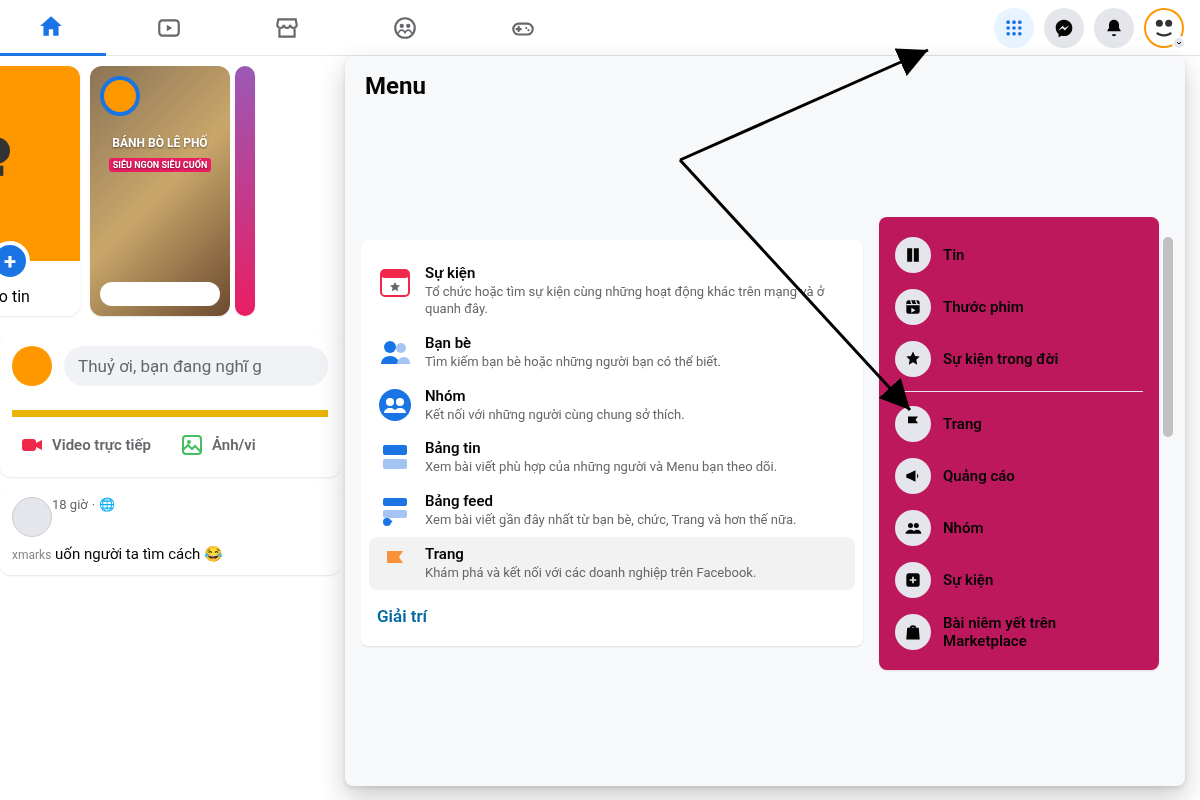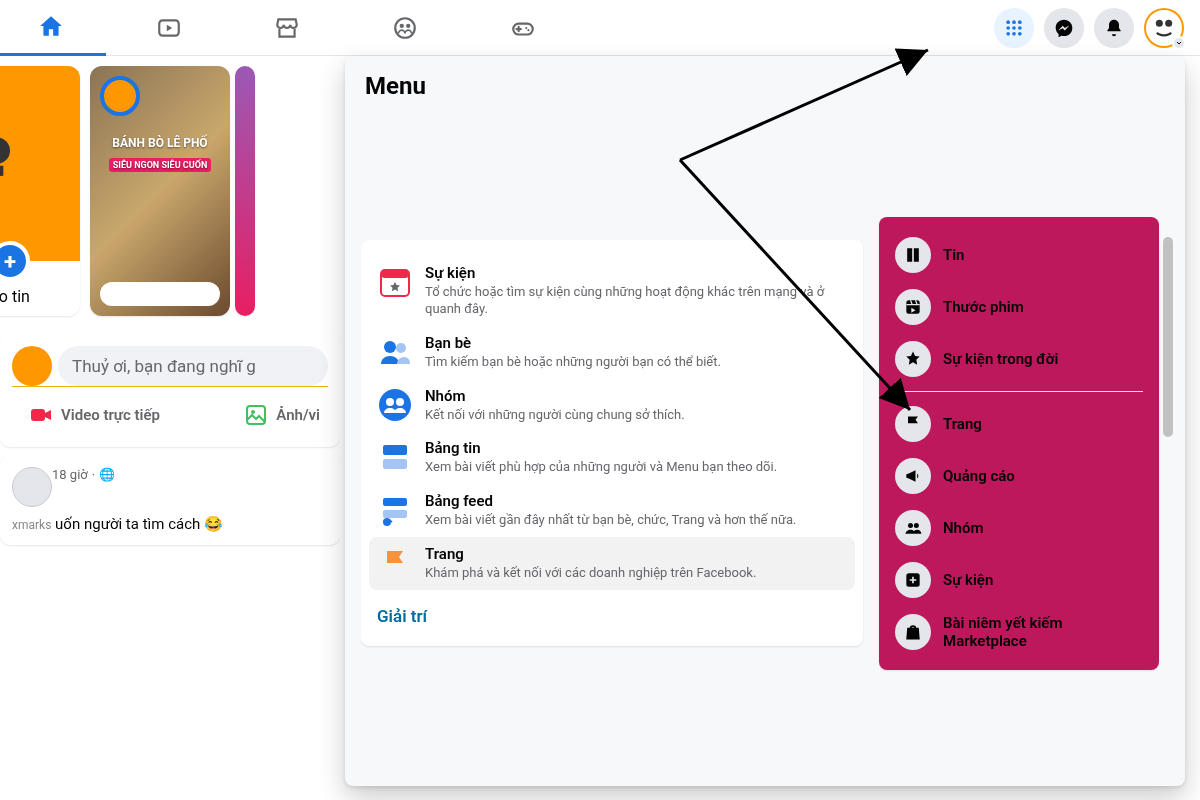--- a/index.html
+++ b/index.html
@@ -32,25 +32,25 @@
   .story-img { flex:1; background: #ff9800; display:flex; align-items:center; justify-content:center;}
   .story-bottom { height:55px; background:#fff; position:relative; display:flex; align-items:flex-end; justify-content:center; padding-bottom:10px;}
   .story-plus { position:absolute; top:-20px; left:50%; transform:translateX(-50%); width:40px; height:40px; border-radius:50%; background:#1b74e4; border:4px solid #fff; display:flex; align-items:center; justify-content:center; color:#fff; font-size:22px; font-weight:bold;}
   .story2-bg { width:100%; height:100%; background: linear-gradient(135deg,#8b7355 0%, #c9a76b 50%, #6b4a2f 100%); position:relative;}
   .story2-label { position:absolute; bottom:10px; left:10px; right:10px; height:24px; background:#fff; border-radius:12px; }
   .story-avatar { position:absolute; top:10px; left:10px; width:40px; height:40px; border-radius:50%; border:4px solid #1b74e4; background:#ff9800;}
   .story3 { background: linear-gradient(180deg, #9b59b6 0%, #e91e63 100%); width:20px; margin-left:-5px;}
 
   
   .composer { margin: 0 0 0 0; background:#fff; border-radius:10px; box-shadow:0 1px 2px rgba(0,0,0,0.1); padding:12px;}
-  .composer-top { display:flex; align-items:center; gap:6px; padding-bottom:0; border-bottom:1px solid #eab308;}
+  .composer-top { display:flex; align-items:center; gap:12px; padding-bottom:24px; border-bottom:7px solid #eab308;}
   .composer-av { width:40px; height:40px; border-radius:50%; background:#ff9800; flex-shrink:0;}
   .composer-input { flex:1; height:40px; border-radius:20px; background:#f0f2f5; display:flex; align-items:center; padding:0 14px; color:#65676b; font-size:17px; cursor:pointer; overflow:hidden; white-space:nowrap;}
   .composer-actions { display:flex; padding-top:8px; gap:4px;}
-  .comp-action { flex:1; display:flex; align-items:center; justify-content:flex-end; gap:8px; padding:8px; border-radius:8px; cursor:pointer; color:#65676b; font-weight:600; font-size:15px;}
+  .comp-action { flex:1; display:flex; align-items:center; justify-content:flex-start; gap:8px; padding:8px; border-radius:8px; cursor:pointer; color:#65676b; font-weight:600; font-size:15px;}
 
   
   .post { background:#fff; border-radius:10px; box-shadow:0 1px 2px rgba(0,0,0,0.1); padding:12px; }
   .post-head { display:flex; gap:0; align-items:flex-start;}
   .post-av { width:40px; height:40px; border-radius:50%; background:#e4e6eb; border:1px solid #ccc;}
   .post-meta { display:flex; flex-direction:column; font-size:13px; color:#65676b;}
   .post-row { display:flex; align-items:center; gap:4px;}
 
   
   .menu-panel { position:absolute; top:56px; right:15px; width: 840px; height: 730px; background:#f7f8fa; border-radius:8px; box-shadow: 0 12px 28px rgba(0,0,0,0.2), 0 2px 4px rgba(0,0,0,0.1); padding: 16px 8px 16px 16px; z-index:10; display:flex; flex-direction:column;}
@@ -377,21 +377,21 @@
               </div>
               <div class="r-label">Sự kiện</div>
             </div>
             <div class="r-item">
               <div class="r-icon">
                 <svg viewBox="0 0 24 24">
                   <path d="M6 8h12l1 12H5zM9 8a3 3 0 016 0" fill="none" stroke="#050505" stroke-width="2"></path>
                   <path d="M6 8h12l1 12H5z"></path>
                 </svg>
               </div>
-              <div class="r-label">Bài niêm yết kiếm Marketplace</div>
+              <div class="r-label">Bài niêm yết trên Marketplace</div>
             </div>
           </div>
       </div>
       <div class="scroll-stub"></div>
     </div>
   </div>
 </div>
 
 <svg class="arrows">
   <defs>

